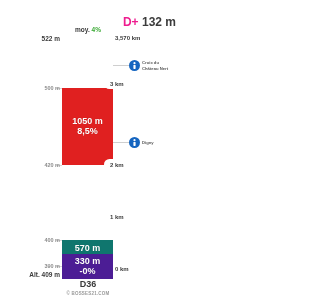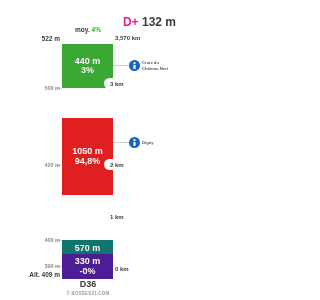--- a/index.html
+++ b/index.html
@@ -155,27 +155,23 @@
 
   <div class="moy-line">
     <span>moy.</span>
     <span class="moy-val">4%</span>
   </div>
 
   <div class="alt-label dark" style="top:35px; right:116px;">522 m</div>
   <div class="km-top" style="top:35px;">3,570 km</div>
 
   <div class="bar" style="top:44px; height:236px;">
-    <div class="seg" style="top:0px; height:44px; background:#3aa934;">
-      <span class="dist">440 m</span>
-      <span class="pct">3%</span>
-    </div>
-    <div class="seg" style="top:44px; height:77px; background:#e02020;margin-top:30px;">
+    <div class="seg" style="top:44px; height:77px; background:#e02020;">
       <span class="dist">1050 m</span>
-      <span class="pct">94,8%</span>
+      <span class="pct">8,5%</span>
     </div>
     <div class="seg" style="top:196px; height:26px; background:#0f766e;">
       <span class="dist">570 m</span>
       <span class="pct">2%</span>
     </div>
     <div class="seg" style="top:210px; height:25px; background:#4c1d95;">
       <span class="dist">330 m</span>
       <span class="pct">-0%</span>
     </div>
   </div>

